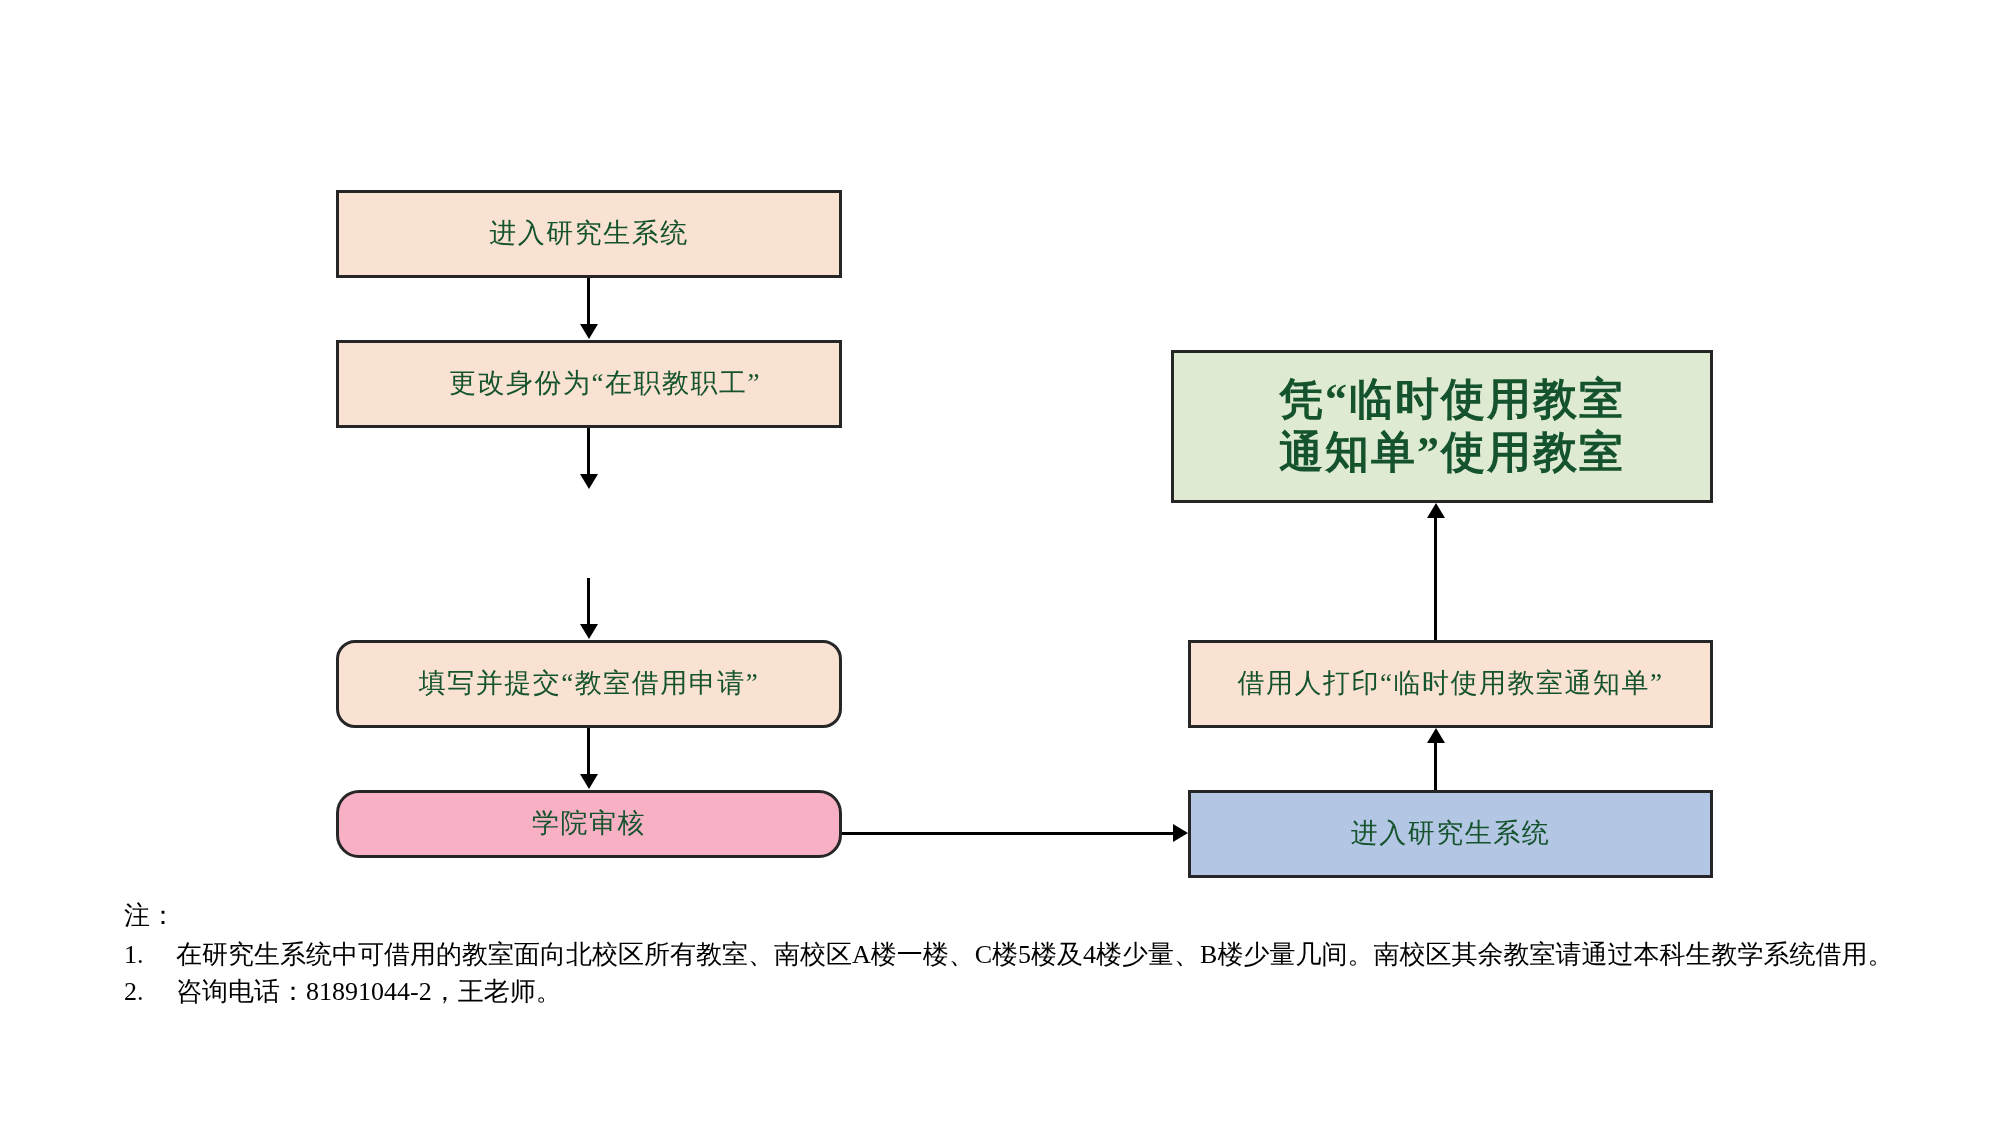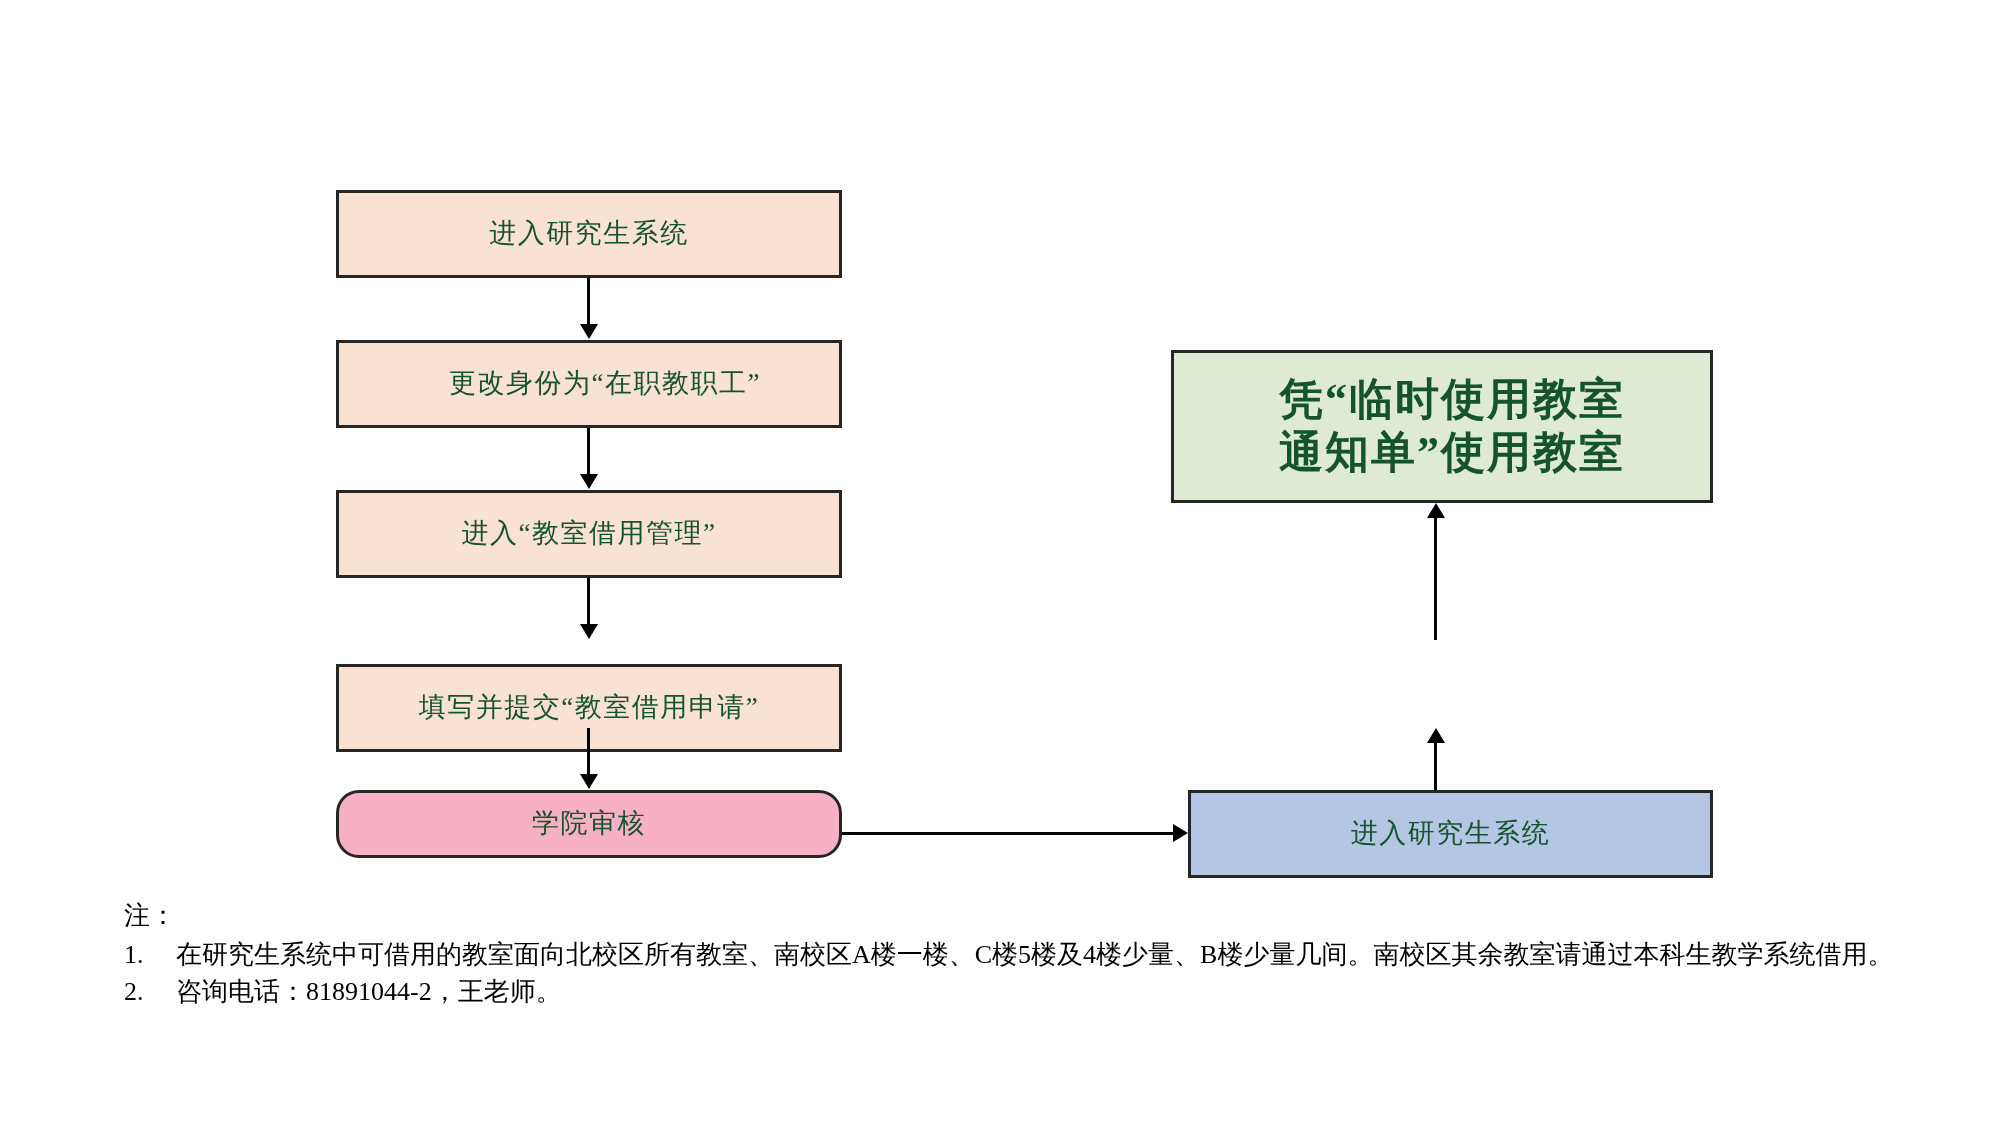--- a/index.html
+++ b/index.html
@@ -123,39 +123,39 @@
 
 
   <div class="node" style="left:336px; top:190px; width:506px; height:88px; background:#F9E2D2;">
     <span>进入研究生系统</span>
   </div>
 
   <div class="node" style="left:336px; top:340px; width:506px; height:88px; background:#F9E2D2;padding-left:32px;">
     <span>更改身份为“在职教职工”</span>
   </div>
 
-  <div class="node" style="left:336px; top:490px; width:506px; height:88px; background:#F9E2D2;">
-    <span>进入“教室借用管理”</span>
-  </div>
 
-  <div class="node" style="left:336px; top:664px; width:506px; height:88px; background:#F9E2D2;">
+  <div class="node" style="left:336px; top:640px; width:506px; height:88px; background:#F9E2D2;border-radius:19px;">
     <span>填写并提交“教室借用申请”</span>
   </div>
 
   <div class="node" style="left:336px; top:790px; width:506px; height:68px; background:#F8B0C4;border-radius:23px;">
     <span>学院审核</span>
   </div>
 
   <div class="node emphasis" style="left:1171px; top:350px; width:542px; height:153px; background:#DFEAD3;padding-left:20px;">
     <span style="display:block;">
       <span style="display:block;">凭“临时使用教室</span>
       <span style="display:block;">通知单”使用教室</span>
     </span>
   </div>
 
+  <div class="node" style="left:1188px; top:640px; width:525px; height:88px; background:#F9E2D2;">
+    <span>借用人打印“临时使用教室通知单”</span>
+  </div>
 
   <div class="node" style="left:1188px; top:790px; width:525px; height:88px; background:#B3C6E3;">
     <span>进入研究生系统</span>
   </div>
 
   <div class="conn-v" style="left:587px; top:278px; height:48px;"></div>
   <div class="arrow-down" style="left:580px; top:324px;"></div>
 
   <div class="conn-v" style="left:587px; top:428px; height:48px;"></div>
   <div class="arrow-down" style="left:580px; top:474px;"></div>

